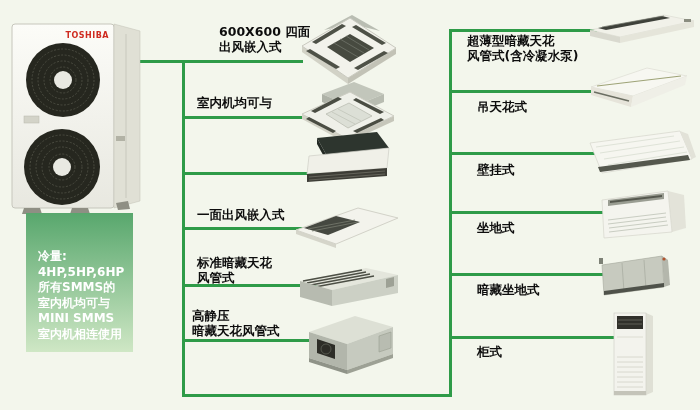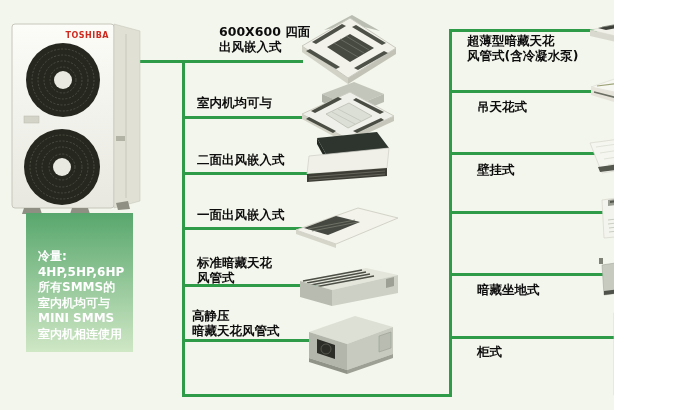--- a/index.html
+++ b/index.html
@@ -1,21 +1,21 @@
 <!DOCTYPE html>
 <html style="--bg: #f3f6ec; --line: #2e9b48; --boxtop: #58a76d; --boxbot: #cfe7c5; --ink: #0d0d0d; --infotext: #ffffff; --brand: #cf2b20;"><head>
 <meta charset="utf-8">
 <style>
   :root{
     --bg:#f3f6ec; --line:#2e9b48; --boxtop:#58a76d; --boxbot:#cfe7c5;
     --ink:#0d0d0d; --infotext:#ffffff; --brand:#cf2b20;
   }
   html,body{margin:0;padding:0;}
   .canvas{
-    position:relative; width:614px; height:410px; background:var(--bg);
+    position:relative; width:700px; height:410px; background:var(--bg);
     overflow:hidden; font-family:"DejaVu Sans",sans-serif;
   }
   .line{position:absolute; background:var(--line);}
   .label{
     position:absolute; font-weight:bold; font-size:12.5px; line-height:15px;
     color:var(--ink); white-space:pre-line; text-align:left;
   }
   .label.left-align{text-align:left;}
   .info-box{
     position:absolute; left:26px; top:213px; width:107px; height:139px;
@@ -79,31 +79,31 @@
   <div class="info-box">冷量:
 4HP,5HP,6HP
 所有SMMS的
 室内机均可与
 MINI SMMS
 室内机相连使用</div>
 
   <div class="label left-align" style="left:219px;top:24px;width:100px">600X600 四面
 出风嵌入式</div>
   <div class="label" style="left:197px;top:95px;width:120px">室内机均可与</div>
-  <div class="label" style="left:197px;top:152px;width:120px">二面出风嵌入式</div>
   <div class="label" style="left:197px;top:207px;width:120px">一面出风嵌入式</div>
   <div class="label" style="left:197px;top:255px;width:120px">标准暗藏天花
 风管式</div>
   <div class="label" style="left:192px;top:308px;width:130px">高静压
 暗藏天花风管式</div>
 
   <div class="label" style="left:467px;top:33px;width:140px">超薄型暗藏天花
 风管式(含冷凝水泵)</div>
   <div class="label" style="left:477px;top:99px;width:120px">吊天花式</div>
   <div class="label" style="left:477px;top:162px;width:120px">壁挂式</div>
+  <div class="label" style="left:477px;top:220px;width:120px">坐地式</div>
   <div class="label" style="left:477px;top:282px;width:120px">暗藏坐地式</div>
   <div class="label" style="left:477px;top:344px;width:120px">柜式</div>
 
   <svg class="unit" style="left:296px;top:10px" width="104" height="80" viewBox="0 0 104 80">
     <polygon points="28,20 56,5 84,21 56,14" fill="#b9bdb2"></polygon>
     <polygon points="6,36 52,68 52,74 6,42" fill="#d2d2c6"></polygon>
     <polygon points="52,68 100,38 100,44 52,74" fill="#c2c2b6"></polygon>
     <polygon points="6,36 54,8 100,38 52,68" fill="#f2f2eb" stroke="#c9c9bf"></polygon>
     <polygon points="31,37 54,24 78,38 54,52" fill="#474a40"></polygon>
     <line x1="38" y1="33" x2="62" y2="47" stroke="#70746a" stroke-width="0.8"></line>

